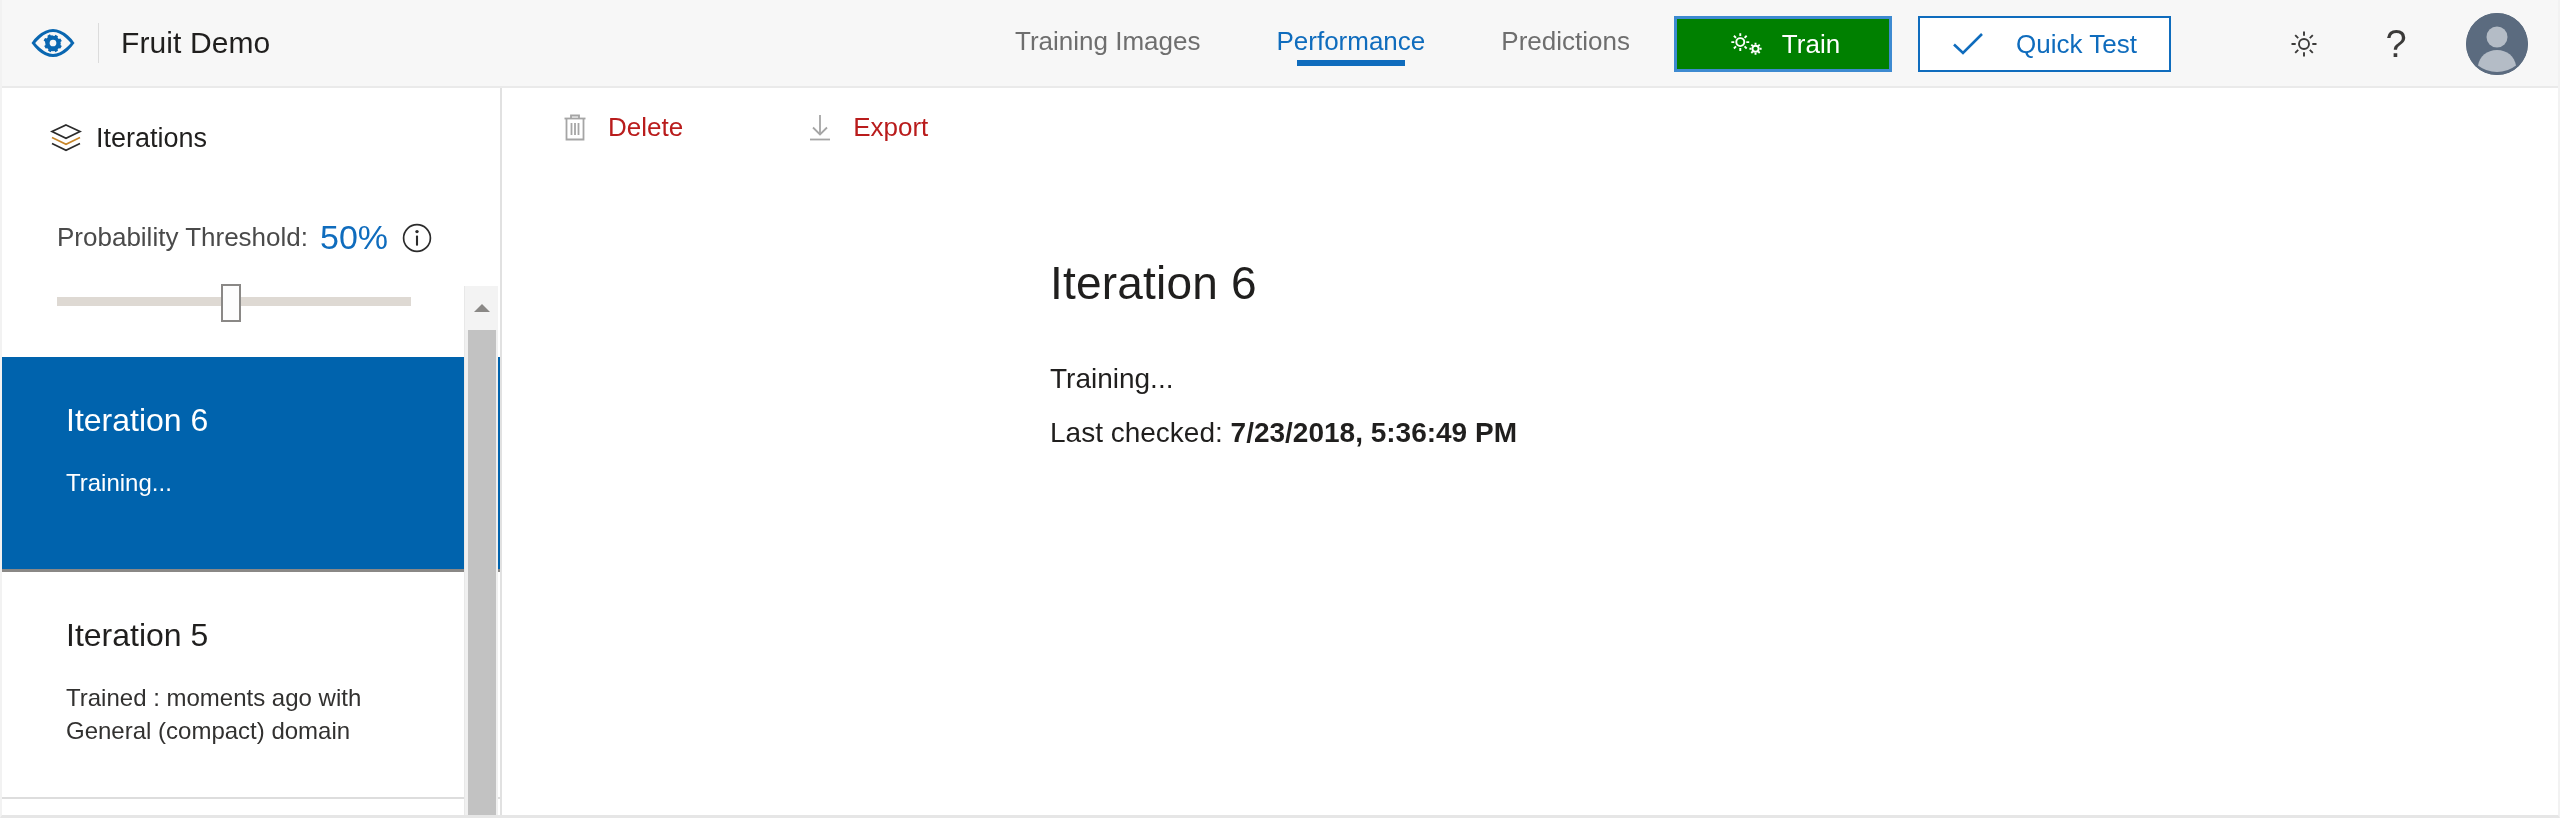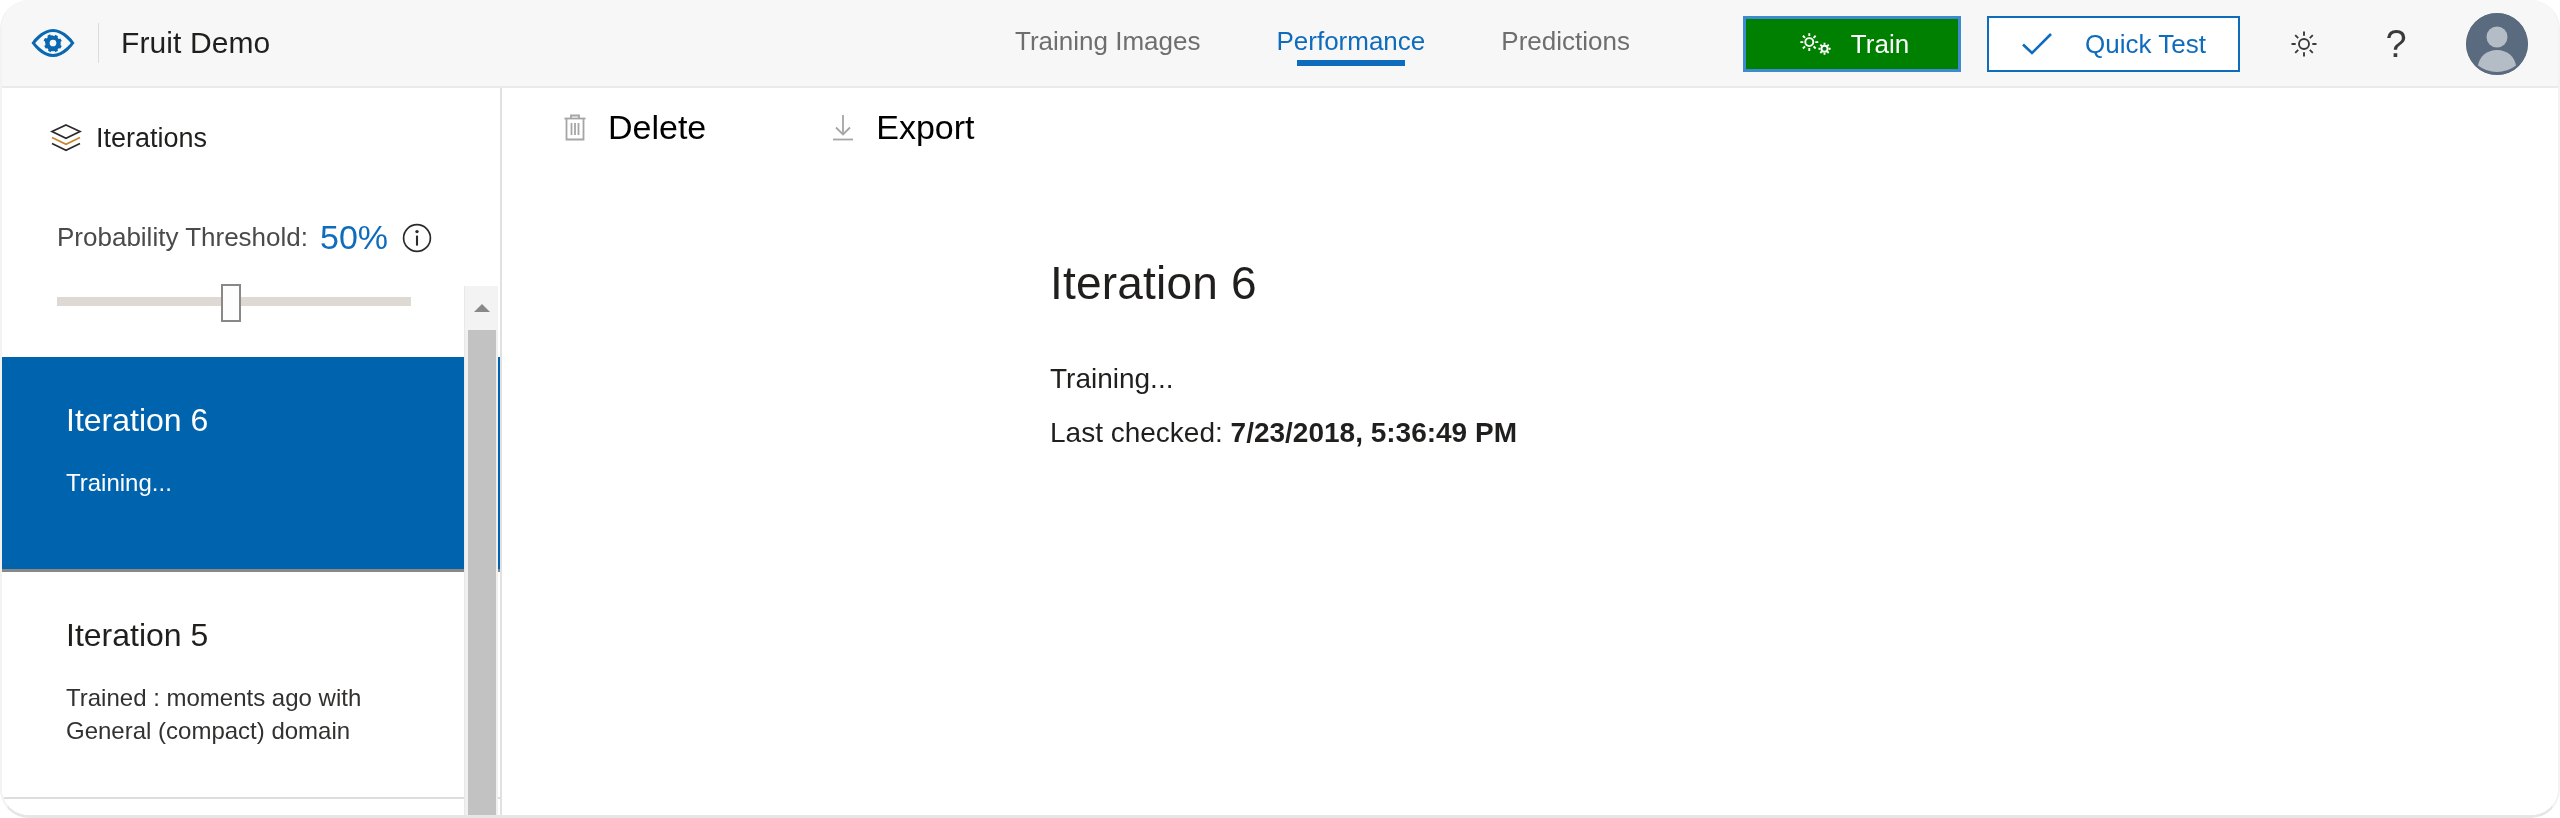--- a/index.html
+++ b/index.html
@@ -17,21 +17,20 @@
     position: relative;
     width: 2560px;
     height: 818px;
     background: #ffffff;
     border-bottom: 3px solid #e6e6e6;
     border-left: 2px solid #f2f2f2;
     border-right: 2px solid #f2f2f2;
     display: flex;
     flex-direction: column;
     overflow: hidden;
-    border-radius: 29px;
   }
 
   
   .header {
     height: 88px;
     min-height: 88px;
     background: #f7f7f7;
     border-bottom: 2px solid #eaeaea;
     display: flex;
     align-items: center;
@@ -103,21 +102,21 @@
     transform: translateX(-50%);
     bottom: 16px;
     width: 108px;
     height: 6px;
     background: #0f6cbd;
   }
 
   
   .header-actions {
     position: absolute;
-    left: 1741px;
+    left: 1672px;
     top: 0;
     height: 88px;
     display: flex;
     align-items: center;
     gap: 26px;
   }
 
   .btn-train {
     display: flex;
     align-items: center;
@@ -375,22 +374,22 @@
 
   .tool-btn {
     display: flex;
     align-items: center;
     gap: 18px;
     height: 60px;
     padding: 0 28px;
     background: transparent;
     border: none;
     cursor: pointer;
-    color: #000000;
-    font-size: 34px;
+    color: #b91c1c;
+    font-size: 26px;
     font-family: inherit;
     white-space: nowrap;
   }
 
   .tool-sep { width: 66px; }
 
   .content {
     padding: 92px 0 0 548px;
   }
 

